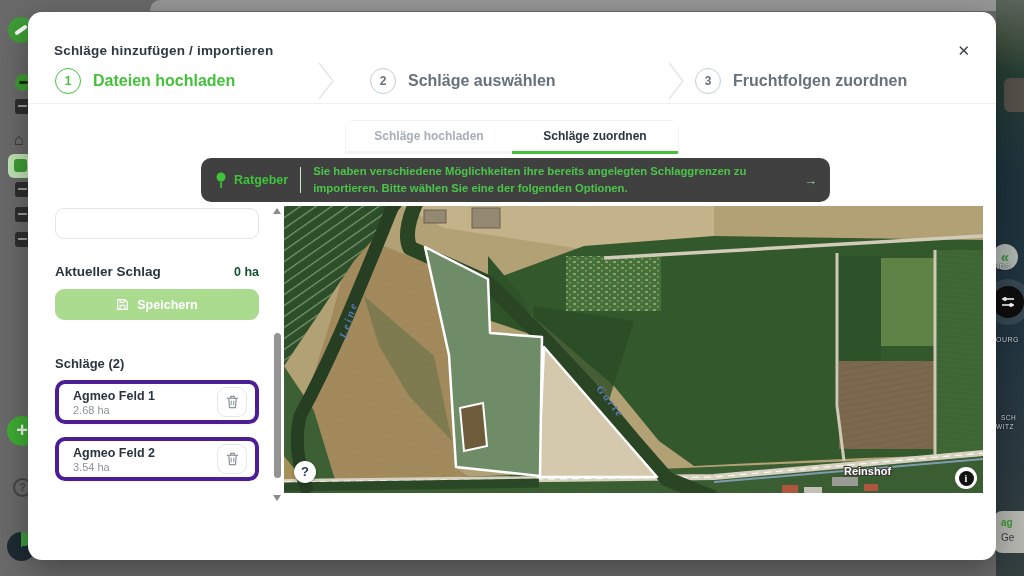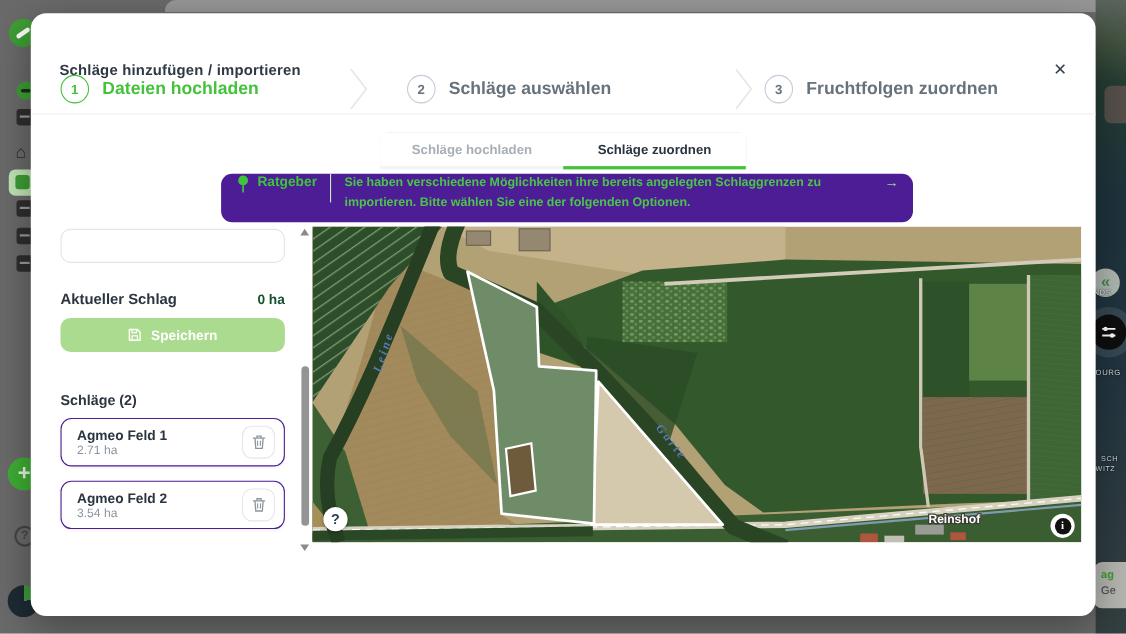--- a/index.html
+++ b/index.html
@@ -33,55 +33,55 @@
   .sb-home { left:14px; top:131px; font-size:16px; color:#2e2e2e; font-weight:bold; }
   .sb-active { left:8px; top:154px; width:26px; height:24px; background:#c2e5b6; border-radius:6px; }
   .sb-active:after { content:""; position:absolute; left:6px; top:5px; width:13px; height:13px; background:#3e9e35; border-radius:3px; }
   .sb-fab { left:7px; top:416px; width:30px; height:30px; border-radius:50%; background:#3fae33; color:#eaf5e8; font-size:20px; text-align:center; line-height:28px; font-weight:600; }
   .sb-help { left:13px; top:478px; width:19px; height:19px; border-radius:50%; border:2.5px solid #454545; color:#454545; font-size:11px; font-weight:bold; text-align:center; line-height:14px; }
   .sb-avatar { left:7px; top:532px; width:29px; height:29px; border-radius:50%; background:conic-gradient(#3f9b3f 0 22%, #1d2b33 22% 100%); }
 
   
   .modal { position:absolute; left:28px; top:12px; width:968px; height:548px; background:#fff; border-radius:14px;
     box-shadow:0 10px 35px rgba(0,0,0,.35); z-index:10; }
-  .m-header { position:absolute; top:0; left:0; right:0; height:46px; display:flex; align-items:flex-start; justify-content:space-between; padding:0 26px;margin-top:44px; }
+  .m-header { position:absolute; top:0; left:0; right:0; height:46px; display:flex; align-items:flex-end; justify-content:space-between; padding:0 26px; }
   .m-title { font-size:13.5px; font-weight:700; color:#2e3944; letter-spacing:.2px; }
   .m-close { font-size:15px; color:#3a434c; cursor:pointer; line-height:1; }
 
   .m-stepper { position:absolute; top:46px; left:0; right:0; height:46px; border-bottom:1px solid #eef1f4; }
   .step { position:absolute; top:50%; transform:translateY(-50%); display:flex; align-items:center; gap:12px; }
   .step-circle { width:26px; height:26px; border-radius:50%; border:1.8px solid #c3cdd7; color:#67727d; font-size:12px; font-weight:600; display:grid; place-items:center; }
   .step-label { font-size:16px; color:#67727d; font-weight:600; }
   .step.active .step-circle { border-color:#43c23a; color:#43c23a; }
   .step.active .step-label { color:#43c23a; font-weight:700; }
   .step-sep { position:absolute; top:2px; }
 
   .m-tabs { position:absolute; top:108px; left:0; width:100%; display:flex; justify-content:center; }
   .tabbar { display:flex; border:1px solid #f2f3f5; border-bottom:none; border-radius:8px 8px 0 0; }
   .tab { width:166px; height:33px; display:grid; place-items:center; font-size:12px; font-weight:600; color:#a7aeb6;
     border-bottom:3px solid #f2f4f5; cursor:pointer; background:#fff; }
   .tab.active { color:#2b3540; font-weight:800; border-bottom-color:#43c23a; }
 
-  .m-banner { position:absolute; top:146px; left:173px; width:629px; height:44px; background:#4c1d95; border-radius:10px;
-    display:flex; align-items:flex-start; padding:0 13px; }
+  .m-banner { position:absolute; top:146px; left:173px; width:629px; height:44px; background:#404040; border-radius:10px;
+    display:flex; align-items:center; padding:0 13px; }
   .banner-label { color:#3fc23c; font-size:12.5px; font-weight:800; margin-left:6px; white-space:nowrap; }
   .banner-div { width:1px; height:26px; background:#c9ecc7; margin:0 12px; }
   .banner-text { color:#4cc44a; font-size:11.3px; font-weight:600; line-height:1.55; flex:1; }
   .banner-arrow { color:#9ccf9b; font-size:13px; margin-left:10px; }
 
   .m-content { position:absolute; top:194px; left:27px; height:297px; display:flex; }
   .panel { width:204px; position:relative; }
   .p-input { position:absolute; top:2px; left:0; width:204px; height:31px; border:1.5px solid #e3e5e8; border-radius:9px; background:#fff; outline:none; padding:0 10px; font-size:12px; color:#2b3540; font-family:inherit; }
   .p-current { position:absolute; top:58px; left:0; right:0; display:flex; justify-content:space-between; align-items:baseline;gap:20px; }
   .p-current-label { font-size:13.5px; font-weight:800; color:#2b3540; }
   .p-current-value { font-size:12.5px; font-weight:700; color:#14532d; }
   .p-save { position:absolute; top:83px; left:0; width:204px; height:31px; background:#aadb8e; border:none; border-radius:9px;
     color:#fff; font-size:12.5px; font-weight:800; display:flex; align-items:center; justify-content:center; gap:8px; cursor:pointer; font-family:inherit; }
   .p-list-title { position:absolute; top:150px; font-size:13px; font-weight:800; color:#2b3540; }
-  .p-card { position:absolute; left:0; width:204px; height:44px; background:#fff; border:1px solid #4c1d95; border-radius:10px;
+  .p-card { position:absolute; left:0; width:204px; height:44px; background:#fff; border:4px solid #4c1d95; border-radius:10px;
     box-shadow:0 1px 3px rgba(0,0,0,.05); display:flex; align-items:center; padding:0 8px 0 14px;gap:40px; }
   .p-card.c1 { top:174px; } .p-card.c2 { top:231px; }
   .p-card-info { flex:1; }
   .p-card-name { font-size:12.5px; font-weight:800; color:#2b3540; }
   .p-card-area { font-size:11px; color:#8b949c; margin-top:1px; }
   .p-trash { width:30px; height:30px; border:1px solid #e4e6e8; border-radius:9px; background:#fff; display:grid; place-items:center; cursor:pointer; }
 
   .vscroll { width:11px; margin-left:13px; position:relative; height:297px; }
   .vs-up { position:absolute; top:2px; left:1px; width:0; height:0; border-left:4.5px solid transparent; border-right:4.5px solid transparent; border-bottom:6px solid #8a8a8a; }
   .vs-thumb { position:absolute; top:127px; left:2px; width:7px; height:145px; background:#949494; border-radius:4px; }
@@ -199,21 +199,21 @@
           <rect x="5" y="9" width="6" height="5" fill="none" stroke="#fff" stroke-width="1.3"></rect>
           <rect x="5" y="2" width="5" height="3.5" fill="none" stroke="#fff" stroke-width="1.3"></rect>
         </svg>
         <span>Speichern</span>
       </button>
       <div class="p-list-title">Schläge (2)</div>
 
       <div class="p-card c1">
         <div class="p-card-info">
           <div class="p-card-name">Agmeo Feld 1</div>
-          <div class="p-card-area">2.71 ha</div>
+          <div class="p-card-area">2.68 ha</div>
         </div>
         <button class="p-trash">
           <svg width="13" height="14" viewBox="0 0 14 15">
             <line x1="1" y1="3.5" x2="13" y2="3.5" stroke="#8d959c" stroke-width="1.3"></line>
             <path d="M5 3.5V1.5h4v2" fill="none" stroke="#8d959c" stroke-width="1.3"></path>
             <path d="M3 3.5l.8 10h6.4l.8-10" fill="none" stroke="#8d959c" stroke-width="1.3"></path>
             <line x1="5.5" y1="6" x2="5.7" y2="11" stroke="#8d959c" stroke-width="1.1"></line>
             <line x1="8.5" y1="6" x2="8.3" y2="11" stroke="#8d959c" stroke-width="1.1"></line>
           </svg>
         </button>

